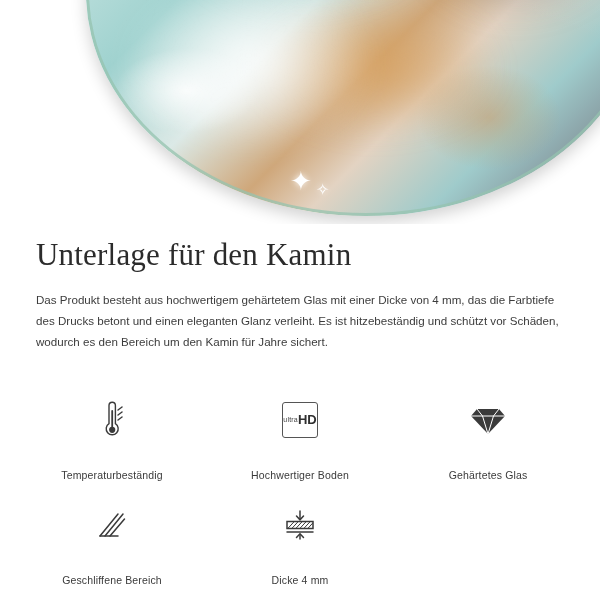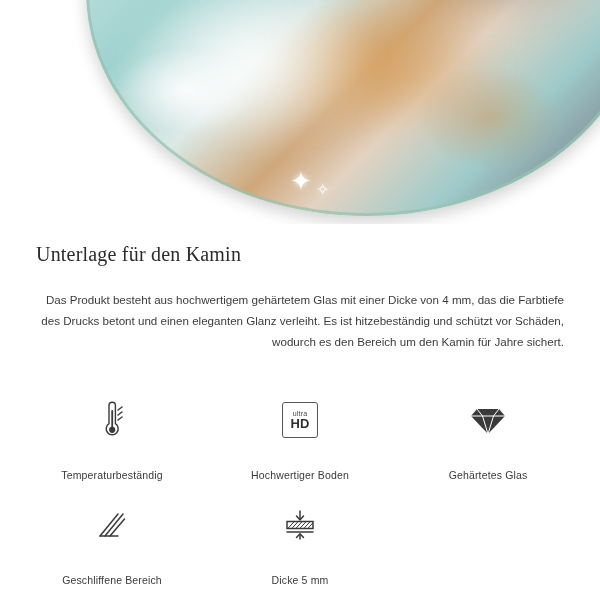--- a/index.html
+++ b/index.html
@@ -106,34 +106,33 @@
     position: absolute;
     left: 0;
     top: 224px;
     width: 600px;
   }
   .headline {
     margin: 0;
     padding: 14px 36px 0 36px;
     font-family: "Liberation Serif", serif;
     font-weight: 400;
-    font-size: 20px;
+    font-size: 31px;
     line-height: 33px;
     color: #2b2b2b;
     letter-spacing: 0.2px;
   }
   .headline .line2 { display: block; }
   .description {
     margin: 0;
     padding: 18px 36px 0 36px;
     font-size: 11.6px;
     line-height: 21px;
     color: #3c3c3c;
     max-width: 540px;
-    text-align: right;
   }
 
   
   .features {
     position: absolute;
     left: 0;
     top: 398px;
     width: 600px;
     display: grid;
     grid-template-columns: repeat(3, 1fr);
@@ -159,21 +158,21 @@
     color: #3a3a3a;
     text-align: center;
     letter-spacing: 0.15px;
   }
   .ultrahd-badge {
     width: 34px;
     height: 34px;
     border: 1.4px solid #555;
     border-radius: 3px;
     display: flex;
-    flex-direction: column;
+    flex-direction: row;
     align-items: center;
     justify-content: center;
     line-height: 1.05;
   }
   .ultrahd-badge .u-top {
     font-size: 7px;
     color: #444;
     letter-spacing: 0.2px;
   }
   .ultrahd-badge .u-bot {
@@ -261,17 +260,17 @@
         <svg width="44" height="40" viewBox="0 0 44 40" fill="none" stroke="#3a3a3a" stroke-width="1.5" stroke-linecap="round">
           <line x1="22" y1="6" x2="22" y2="14"></line>
           <path d="M18.5 11 L22 14.8 L25.5 11" fill="none"></path>
           <rect x="9" y="16.5" width="26" height="7" fill="none"></rect>
           <path d="M10 23.3 L16 16.8 M14 23.3 L20 16.8 M18 23.3 L24 16.8 M22 23.3 L28 16.8 M26 23.3 L32 16.8 M30 23.3 L34.6 18.2" stroke-width="1"></path>
           <line x1="9" y1="27" x2="35" y2="27"></line>
           <line x1="22" y1="34" x2="22" y2="29.5"></line>
           <path d="M18.5 32.5 L22 28.8 L25.5 32.5" fill="none"></path>
         </svg>
       </div>
-      <div class="feature-label">Dicke 5 mm</div>
+      <div class="feature-label">Dicke 4 mm</div>
     </div>
 
   </div>
 </div>
 
 </body></html>

